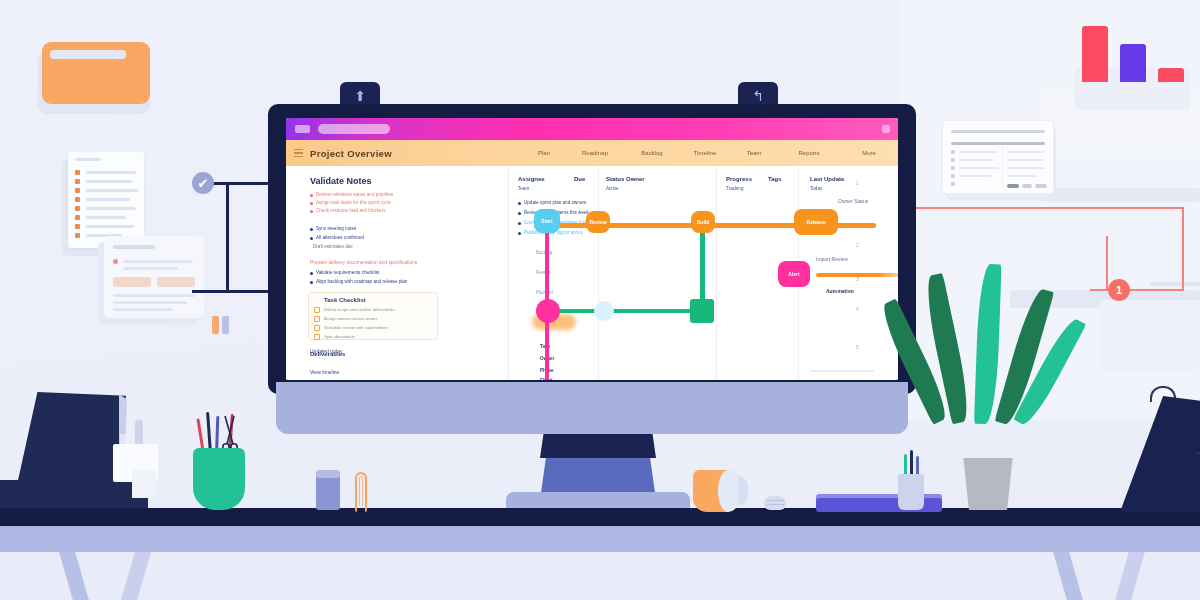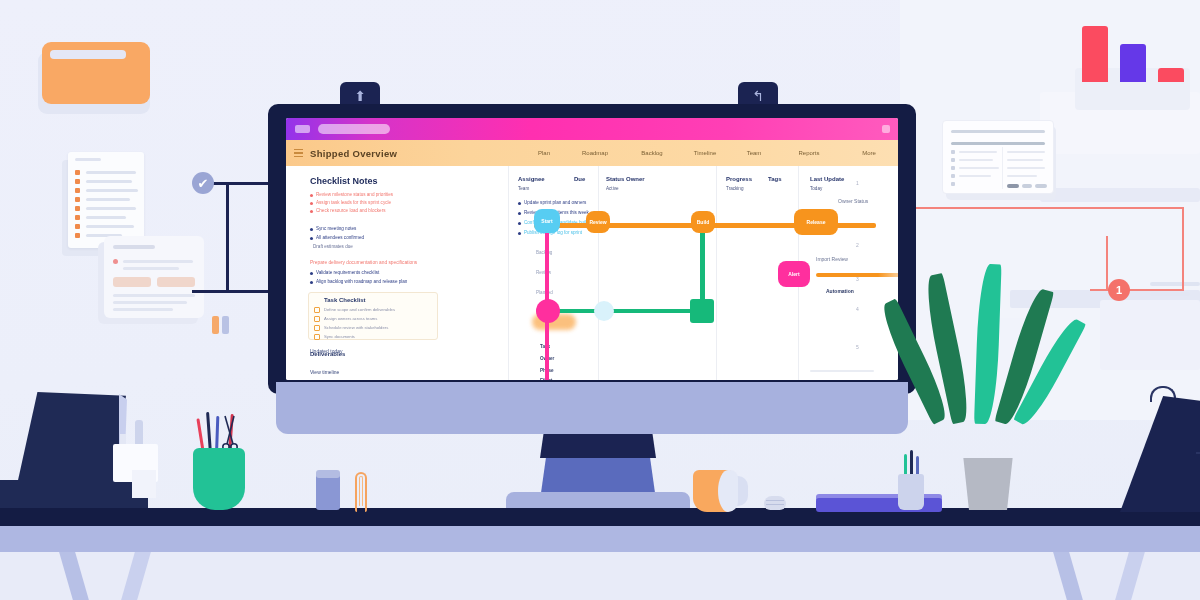--- a/index.html
+++ b/index.html
@@ -287,40 +287,40 @@
       <div class="tb-search" title="Search"></div>
       <div class="tb-right"></div>
     </div>
 
     <div class="toolbar">
       <div class="tlb-menu">
           <i></i>
           <i></i>
           <i></i>
         </div>
-      <div class="tlb-title">Shipped Overview</div>
+      <div class="tlb-title">Project Overview</div>
       <div class="tlb-items">
         <span style="width:44px">Plan</span>
         <span style="width:58px">Roadmap</span>
         <span style="width:56px">Backlog</span>
         <span style="width:50px">Timeline</span>
         <span style="width:48px">Team</span>
         <span style="width:62px">Reports</span>
         <span style="width:58px">More</span>
       </div>
     </div>
 
     <div class="page">
 
       <div class="colsep" style="left:222px"></div>
       <div class="colsep" style="left:312px"></div>
       <div class="colsep" style="left:430px"></div>
       <div class="colsep" style="left:512px"></div>
 
-      <div class="h-title" style="left:24px;top:10px;">Checklist Notes</div>
+      <div class="h-title" style="left:24px;top:10px;">Validate Notes</div>
 
       <div class="bullet-row" style="left:24px;top:26px;width:150px;">
         <i></i>
           <em>Review milestone status and priorities</em>
       </div>
       <div class="bullet-row" style="left:24px;top:34px;width:150px;">
         <i></i>
           <em>Assign task leads for this sprint cycle</em>
       </div>
       <div class="bullet-row" style="left:24px;top:42px;width:150px;">

